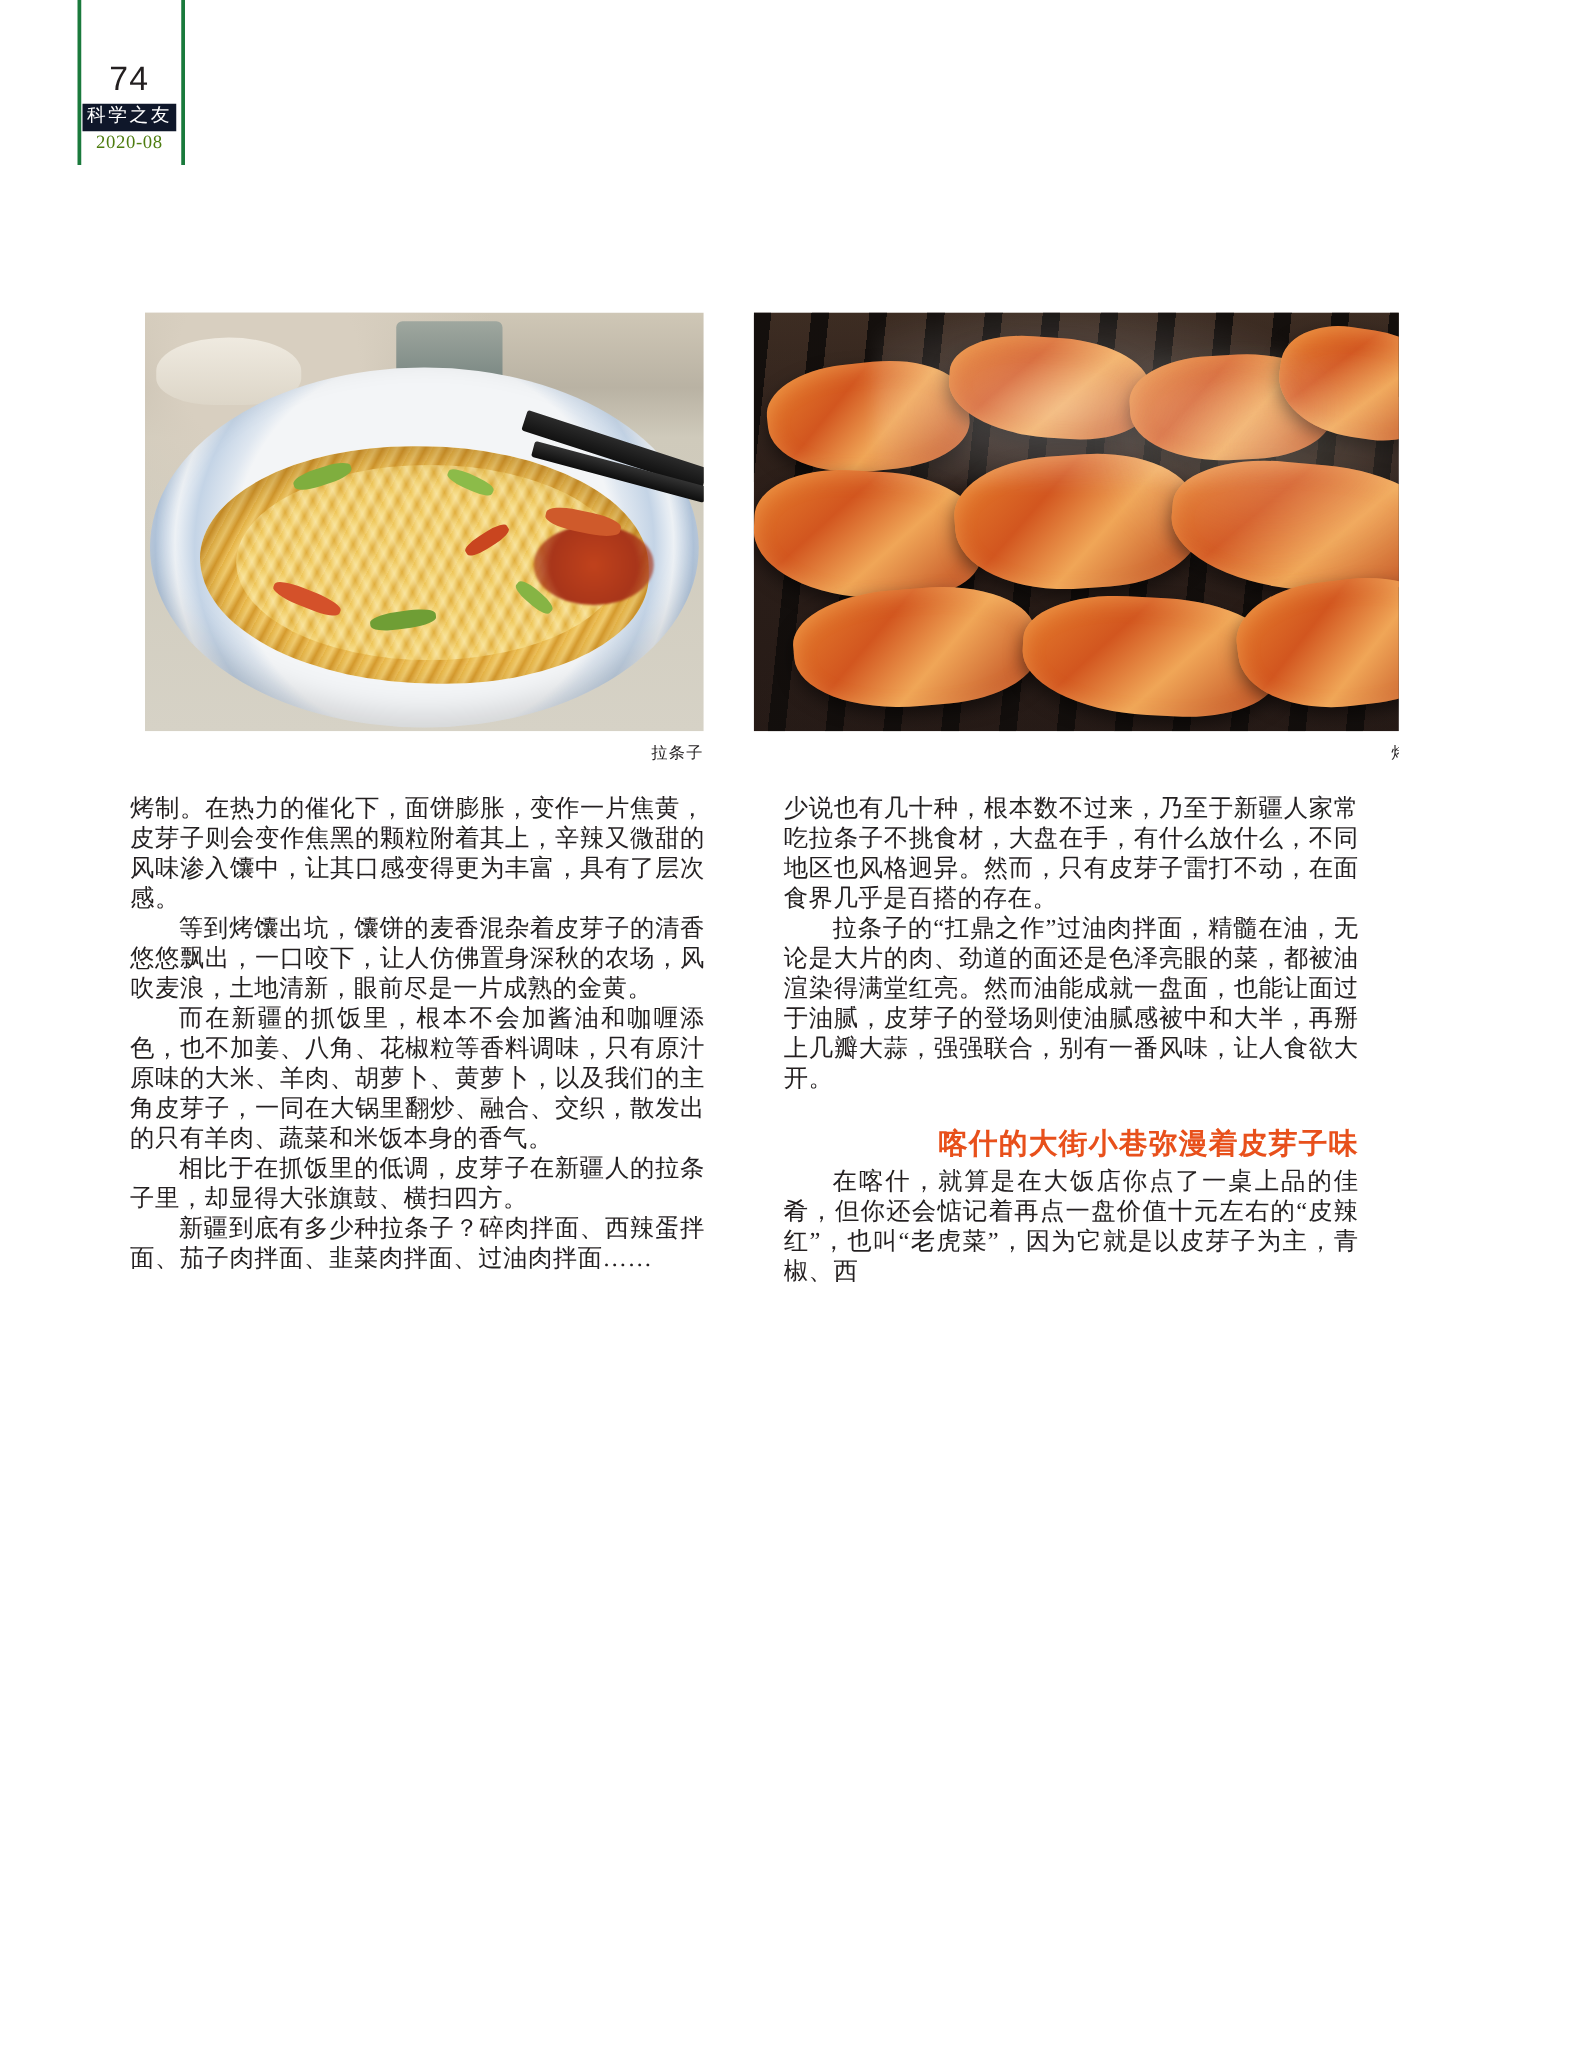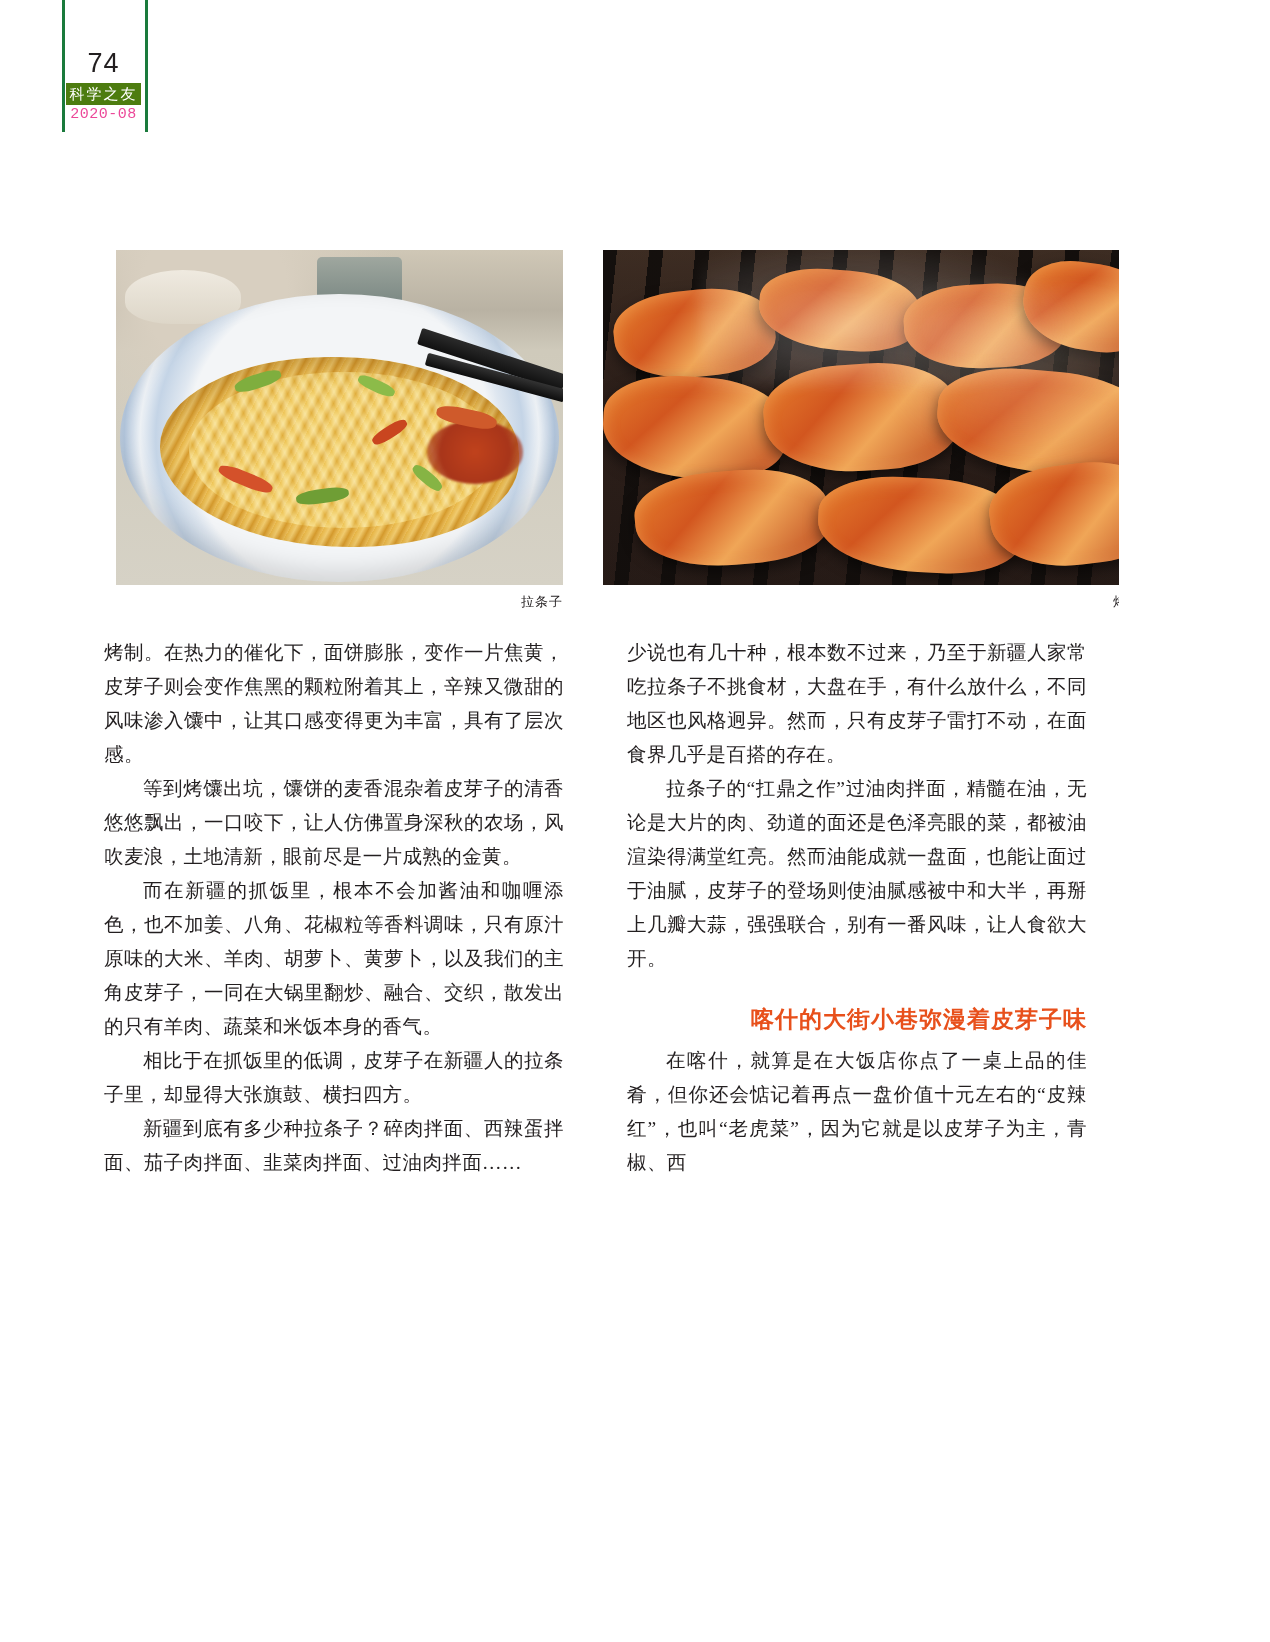--- a/index.html
+++ b/index.html
@@ -50,37 +50,37 @@
     color: #231f20;
     font-family: "Liberation Sans", sans-serif;
     letter-spacing: 1px;
   }
   .folio-band {
     position: absolute;
     left: 4px;
     top: 83px;
     width: 75px;
     height: 22px;
-    background: #4d7c0f;
+    background: #0f172a;
     color: #ffffff;
     font-size: 15px;
     line-height: 22px;
     text-align: center;
     letter-spacing: 2px;
-    font-family: Liberation Serif, serif;
+    font-family: Liberation Mono, monospace;
   }
   .folio-date {
     position: absolute;
     left: 4px;
     top: 106px;
     width: 75px;
     text-align: center;
     font-size: 15px;
-    color: #ec4899;
-    font-family: Liberation Mono, monospace;
+    color: #4d7c0f;
+    font-family: Liberation Serif, serif;
     letter-spacing: 0.5px;
   }
 
   
   .figure {
     position: absolute;
   }
   .figure .photo {
     width: 100%;
     height: 100%;
@@ -258,21 +258,21 @@
     background: radial-gradient(ellipse at 50% 40%, rgba(255,240,220,0.22) 0%, rgba(255,240,220,0) 70%);
     filter: blur(8px);
   }
 
   
   .col {
     position: absolute;
     top: 636px;
     width: 460px;
     font-size: 19.5px;
-    line-height: 34px;
+    line-height: 24px;
     color: #231f20;
     text-align: justify;
     text-justify: inter-ideograph;
     letter-spacing: 0.4px;
   }
   #col-left { left: 104px; }
   #col-right { left: 627px; width: 460px; }
 
   .col p {
     margin: 0;

